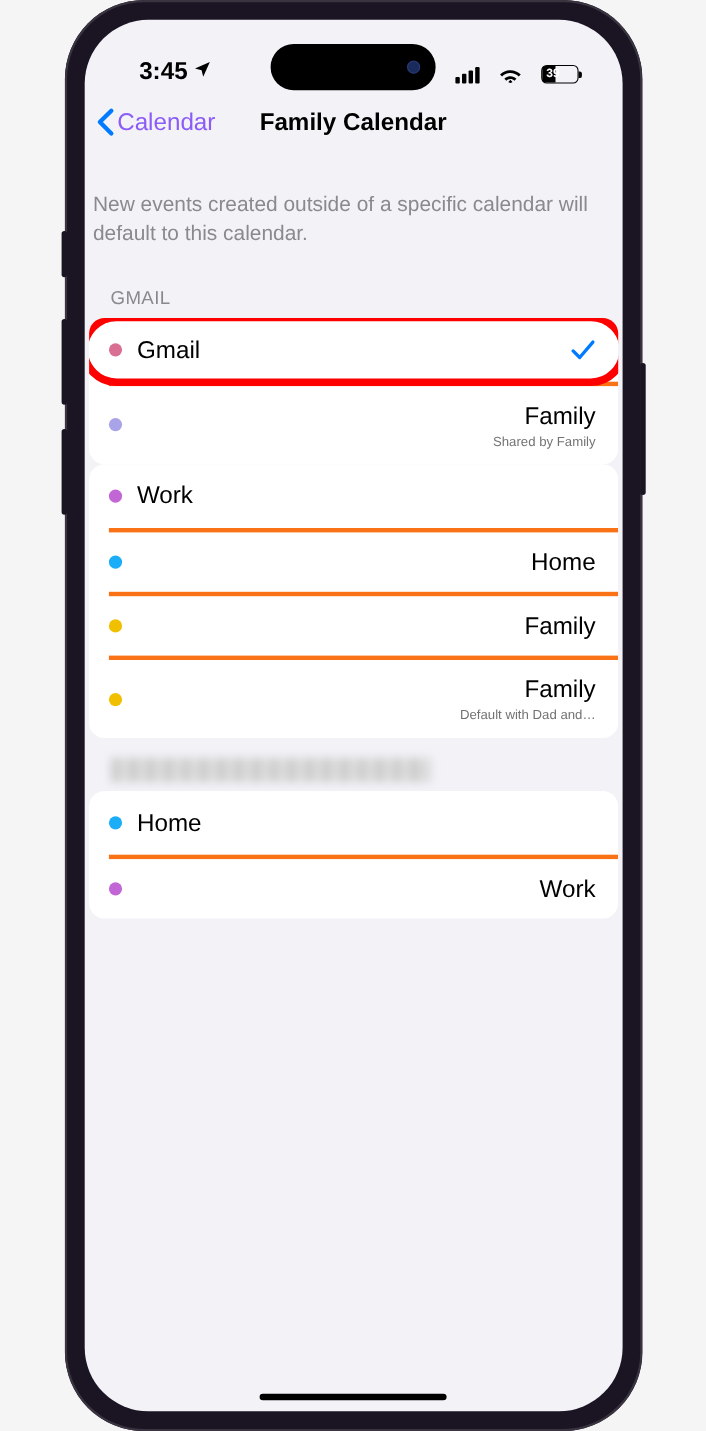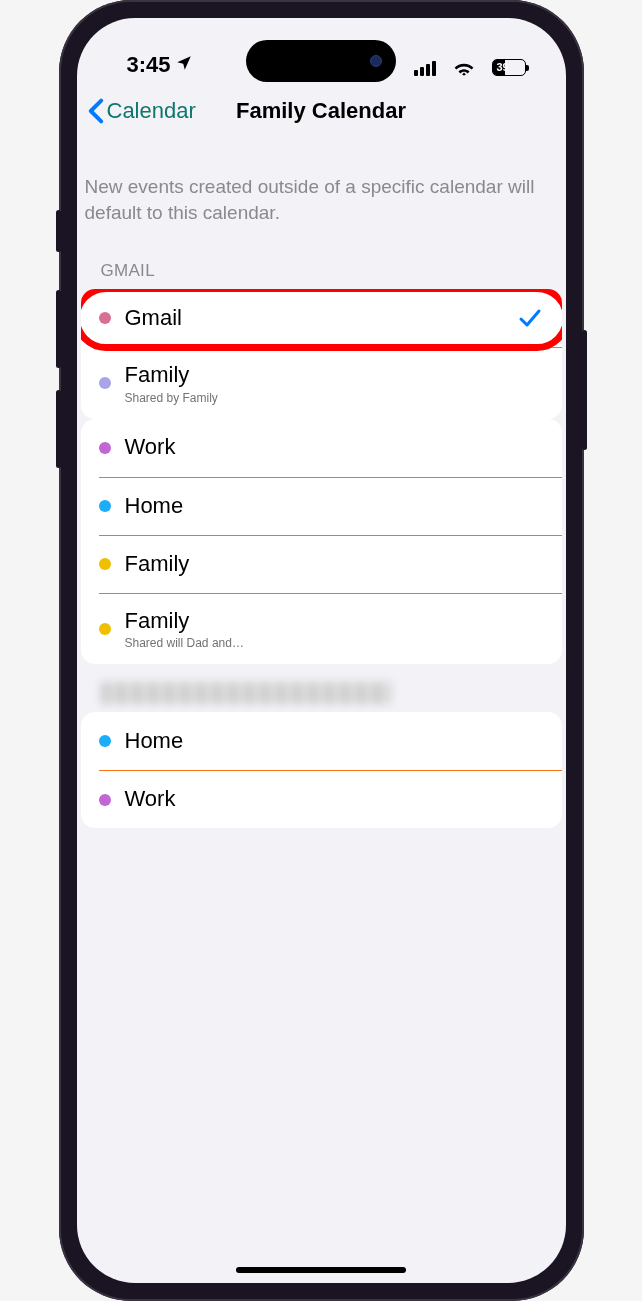--- a/index.html
+++ b/index.html
@@ -92,21 +92,21 @@
   .battery-num { position:absolute; left:4px; top:1px; font-size:11px; font-weight:700; color:#fff; }
 
   .nav-bar {
     height: 58px;
     display:flex;
     align-items:center;
     position:relative;
     padding: 0 10px;
   }
   .back-btn {
-    display:flex; align-items:center; color:#0f766e; font-size:22px; gap:2px;
+    display:flex; align-items:center; color:#8b5cf6; font-size:22px; gap:2px;
     cursor:pointer;
   }
   .back-chevron svg { width:18px; height:26px; display:block; }
   .nav-title {
     position:absolute; left:50%; transform:translateX(-50%);
     font-size:22px; font-weight:600; color:#000;
   }
 
   .content {
     flex:1; overflow-y:auto; padding: 0 4px;
@@ -125,21 +125,21 @@
     width: 290px; height: 22px; margin: 18px 0 8px 20px; padding:0;
     border-radius:2px;
   }
   .group {
     background:#fff; border-radius:14px; overflow:hidden;
   }
   .row {
     display:flex; align-items:center; padding: 14px 20px 14px 18px;
     min-height: 58px; position:relative; cursor:pointer; gap:14px;
   }
-  .row + .row { border-top: 1px solid #f97316; margin-left:18px; padding-left:0; }
+  .row + .row { border-top: 4px solid #f97316; margin-left:18px; padding-left:0;text-align:right; }
   .row + .row .dot { margin-left:0; }
   .dot {
     width:12px; height:12px; border-radius:50%; flex-shrink:0;
   }
   .row-text { display:flex; flex-direction:column; flex:1; }
   .row-label { font-size:22px; color:#000; line-height:1.2; }
   .row-sub { font-size:12px; color:#737373; margin-top:2px; }
   .checkmark { color:#007aff; flex-shrink:0; }
   .checkmark svg { width:24px; height:22px; display:block; }
 
@@ -248,21 +248,21 @@
             <div class="row">
               <div class="dot" style="background: rgb(240, 192, 0);"></div>
               <div class="row-text">
                 <div class="row-label">Family</div>
               </div>
             </div>
             <div class="row">
               <div class="dot" style="background: rgb(240, 192, 0);"></div>
               <div class="row-text">
                 <div class="row-label">Family</div>
-                <div class="row-sub">Shared will Dad and…</div>
+                <div class="row-sub">Default with Dad and…</div>
               </div>
             </div>
           </div>
           <div class="section-header blurred"></div>
           <div class="group">
             <div class="row">
               <div class="dot" style="background: rgb(27, 173, 248);"></div>
               <div class="row-text">
                 <div class="row-label">Home</div>
               </div>

